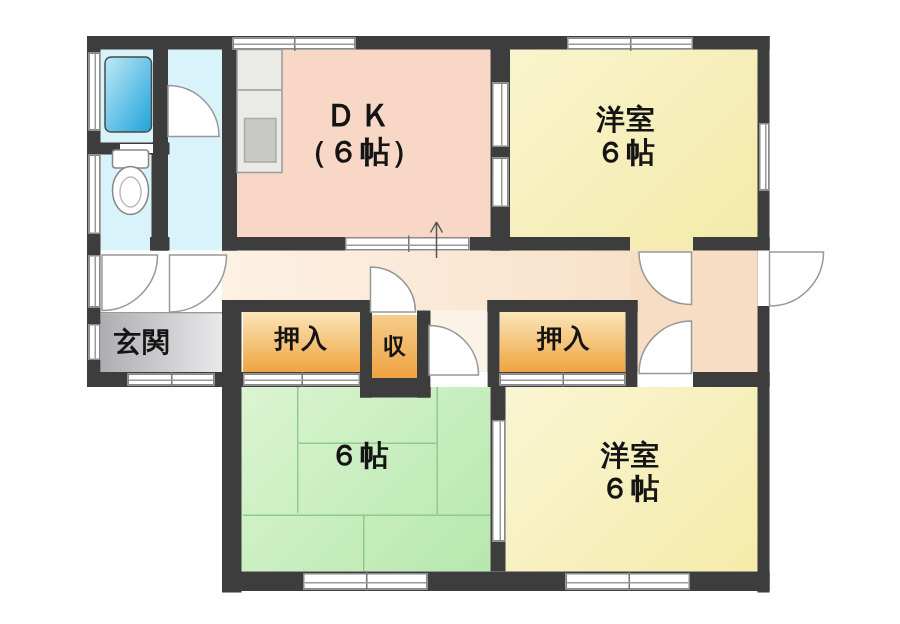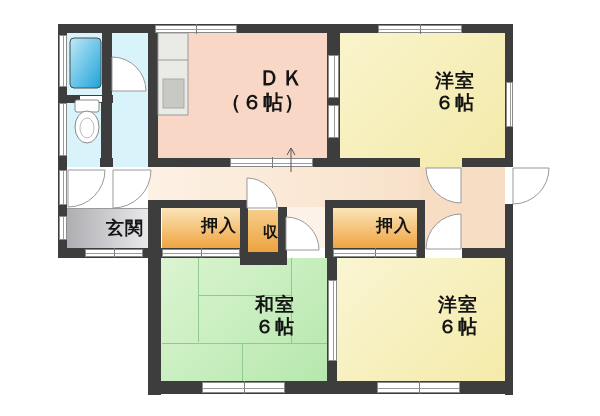--- a/index.html
+++ b/index.html
@@ -9,21 +9,21 @@
   }
   .fill{position:absolute;}
   .wall{position:absolute;background:#3d3d3d;}
   .tat{position:absolute;background:#8fcb8f;}
   .win{position:absolute;background:#ffffff;border:1px solid #8a8a8a;box-sizing:border-box;}
   .win-h::after{content:"";position:absolute;left:0;right:0;top:50%;height:1px;background:#9a9a9a;}
   .win-h::before{content:"";position:absolute;left:50%;top:-2px;bottom:-2px;width:1px;background:#777;}
   .win-v::after{content:"";position:absolute;top:0;bottom:0;left:50%;width:1px;background:#9a9a9a;}
   .open{position:absolute;background:#ffffff;}
   .lbl{position:absolute;text-align:center;color:#141414;font-weight:600;line-height:1.18;letter-spacing:1px;}
-  .lbl span{display:block;text-align:right;}
+  .lbl span{display:block;}
   .f-bath{left:58px;top:24px;width:102px;height:143px;background:#d9f3fa;}
   .f-dk{left:148px;top:24px;width:192px;height:143px;background:#f8d7c7;}
   .f-westtop{left:327px;top:24px;width:186px;height:143px;background:linear-gradient(135deg,#faf5cf,#f3e9a8);}
   .f-hall-left{left:67px;top:167px;width:81px;height:41px;background:#ffffff;}
   .f-hall-main{left:148px;top:167px;width:357px;height:40px;background:linear-gradient(90deg,#fdf1e4,#f6dcc1);}
   .f-hall-right{left:420px;top:167px;width:85px;height:81px;background:#f7ddc4;}
   .f-vestibule{left:287px;top:207px;width:38px;height:51px;background:#fdf2e8;}
   .f-genkan{left:67px;top:208px;width:81px;height:40px;background:linear-gradient(90deg,#aeaeb2,#e9e9ec);border-top:1px solid #999;box-sizing:border-box;}
   .f-oshiire{background:linear-gradient(180deg,#fbe5b9,#efa440);}
   .f-oshiireL{left:162px;top:208px;width:78px;height:40px;}
@@ -140,28 +140,27 @@
 
   <div class="lbl" style="left:175px;top:66px;width:130px;">
     <span style="font-size:21px;letter-spacing:2px;">ＤＫ</span>
     <span style="font-size:20px;">（６帖）</span>
   </div>
   <div class="lbl" style="left:360px;top:70px;width:115px;font-size:19px;">
     <span>洋室</span>
     <span>６帖</span>
   </div>
   <div class="lbl" style="left:185px;top:294px;width:110px;font-size:19px;">
-    <span>和室</span>
     <span>６帖</span>
   </div>
   <div class="lbl" style="left:363px;top:294px;width:115px;font-size:19px;">
     <span>洋室</span>
     <span>６帖</span>
   </div>
-  <div class="lbl" style="left:72px;top:218px;width:72px;font-size:18px;">
+  <div class="lbl" style="left:59px;top:218px;width:72px;font-size:18px;">
     <span>玄関</span>
   </div>
   <div class="lbl" style="left:165px;top:216px;width:72px;font-size:17px;">
     <span>押入</span>
   </div>
   <div class="lbl" style="left:340px;top:216px;width:72px;font-size:17px;">
     <span>押入</span>
   </div>
   <div class="lbl" style="left:248px;top:223px;width:30px;font-size:15px;letter-spacing:0;">
     <span>収</span>

